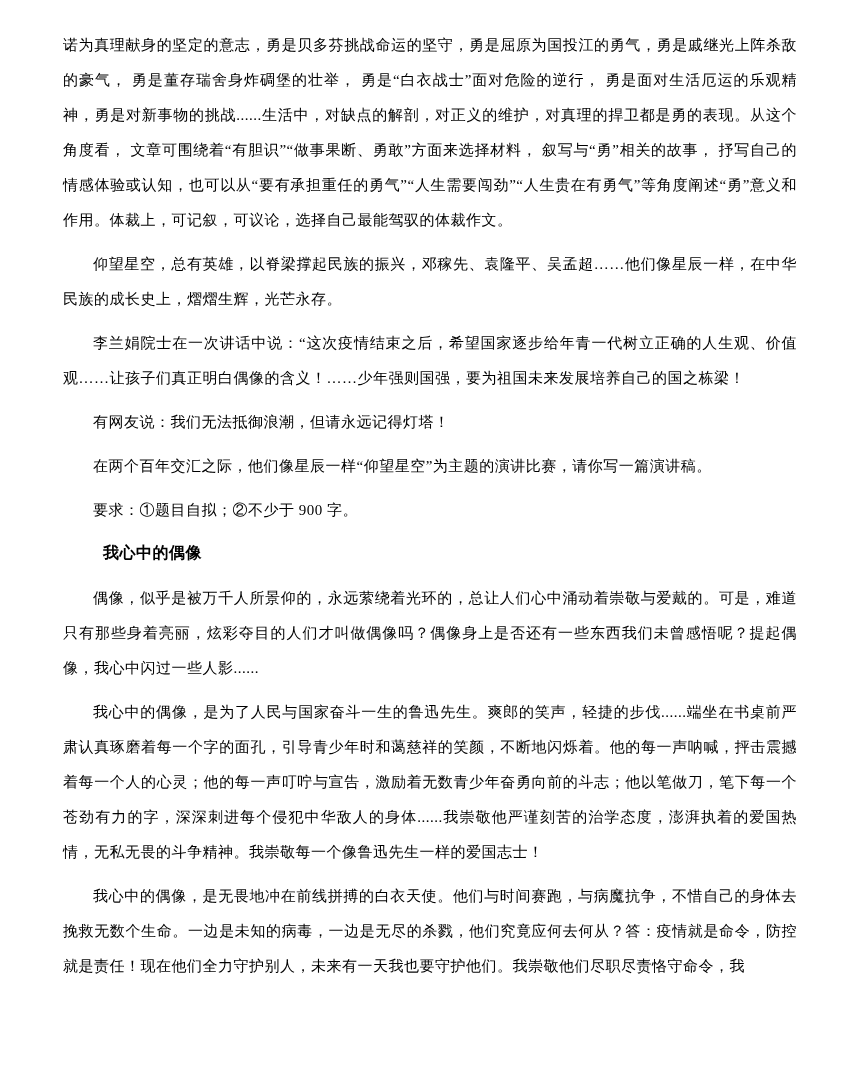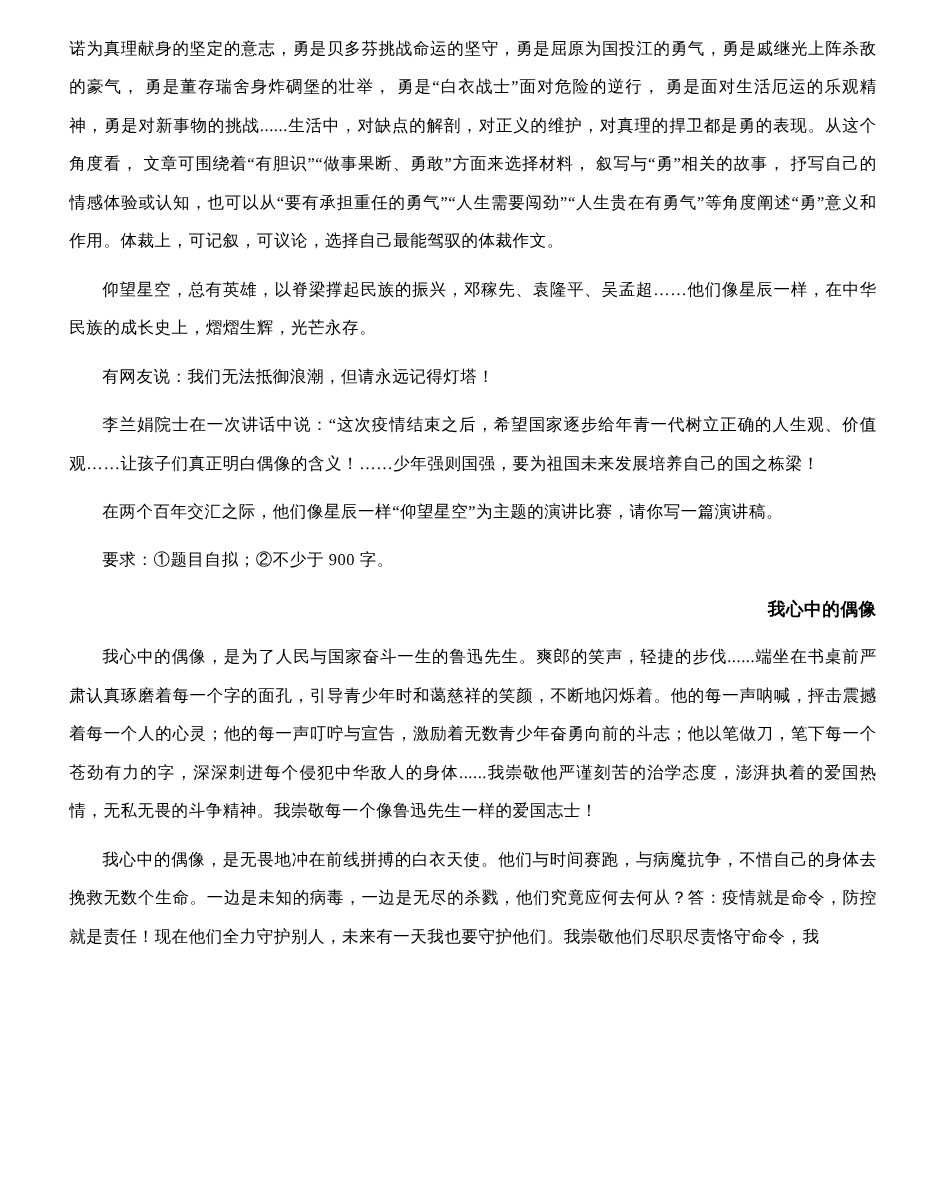--- a/index.html
+++ b/index.html
@@ -23,43 +23,44 @@
   .para {
     margin: 0 0 9px 0;
     line-height: 35px;
     text-align: justify;
     text-justify: inter-character;
   }
   .indent {
     text-indent: 2em;
   }
   .essay-title {
-    font-family: Liberation Sans, sans-serif;
+    font-family: Liberation Mono, monospace;
     font-weight: bold;
     font-size: 16px;
     text-indent: 2.5em;
-    text-align: right;
+    text-align: left;
   }
 </style>
 </head>
 <body>
 
 <div class="page">
   <p class="para">诺为真理献身的坚定的意志，勇是贝多芬挑战命运的坚守，勇是屈原为国投江的勇气，勇是戚继光上阵杀敌的豪气， 勇是董存瑞舍身炸碉堡的壮举， 勇是“白衣战士”面对危险的逆行， 勇是面对生活厄运的乐观精神，勇是对新事物的挑战......生活中，对缺点的解剖，对正义的维护，对真理的捍卫都是勇的表现。从这个角度看， 文章可围绕着“有胆识”“做事果断、勇敢”方面来选择材料， 叙写与“勇”相关的故事， 抒写自己的情感体验或认知，也可以从“要有承担重任的勇气”“人生需要闯劲”“人生贵在有勇气”等角度阐述“勇”意义和作用。体裁上，可记叙，可议论，选择自己最能驾驭的体裁作文。</p>
 
 
   <p class="para indent">仰望星空，总有英雄，以脊梁撑起民族的振兴，邓稼先、袁隆平、吴孟超……他们像星辰一样，在中华民族的成长史上，熠熠生辉，光芒永存。</p>
 
+  <p class="para indent">李兰娟院士在一次讲话中说：“这次疫情结束之后，希望国家逐步给年青一代树立正确的人生观、价值观……让孩子们真正明白偶像的含义！……少年强则国强，要为祖国未来发展培养自己的国之栋梁！</p>
+
   <p class="para indent">有网友说：我们无法抵御浪潮，但请永远记得灯塔！</p>
-
-  <p class="para indent">李兰娟院士在一次讲话中说：“这次疫情结束之后，希望国家逐步给年青一代树立正确的人生观、价值观……让孩子们真正明白偶像的含义！……少年强则国强，要为祖国未来发展培养自己的国之栋梁！</p>
 
   <p class="para indent">在两个百年交汇之际，他们像星辰一样“仰望星空”为主题的演讲比赛，请你写一篇演讲稿。</p>
 
   <p class="para indent">要求：①题目自拟；②不少于 900 字。</p>
 
   <p class="para essay-title">我心中的偶像</p>
 
+  <p class="para indent">偶像，似乎是被万千人所景仰的，永远萦绕着光环的，总让人们心中涌动着崇敬与爱戴的。可是，难道只有那些身着亮丽，炫彩夺目的人们才叫做偶像吗？偶像身上是否还有一些东西我们未曾感悟呢？提起偶像，我心中闪过一些人影......</p>
 
   <p class="para indent">我心中的偶像，是为了人民与国家奋斗一生的鲁迅先生。爽郎的笑声，轻捷的步伐......端坐在书桌前严肃认真琢磨着每一个字的面孔，引导青少年时和蔼慈祥的笑颜，不断地闪烁着。他的每一声呐喊，抨击震撼着每一个人的心灵；他的每一声叮咛与宣告，激励着无数青少年奋勇向前的斗志；他以笔做刀，笔下每一个苍劲有力的字，深深刺进每个侵犯中华敌人的身体......我崇敬他严谨刻苦的治学态度，澎湃执着的爱国热情，无私无畏的斗争精神。我崇敬每一个像鲁迅先生一样的爱国志士！</p>
 
   <p class="para indent">我心中的偶像，是无畏地冲在前线拼搏的白衣天使。他们与时间赛跑，与病魔抗争，不惜自己的身体去挽救无数个生命。一边是未知的病毒，一边是无尽的杀戮，他们究竟应何去何从？答：疫情就是命令，防控就是责任！现在他们全力守护别人，未来有一天我也要守护他们。我崇敬他们尽职尽责恪守命令，我</p>
 </div>
 
 </body></html>

